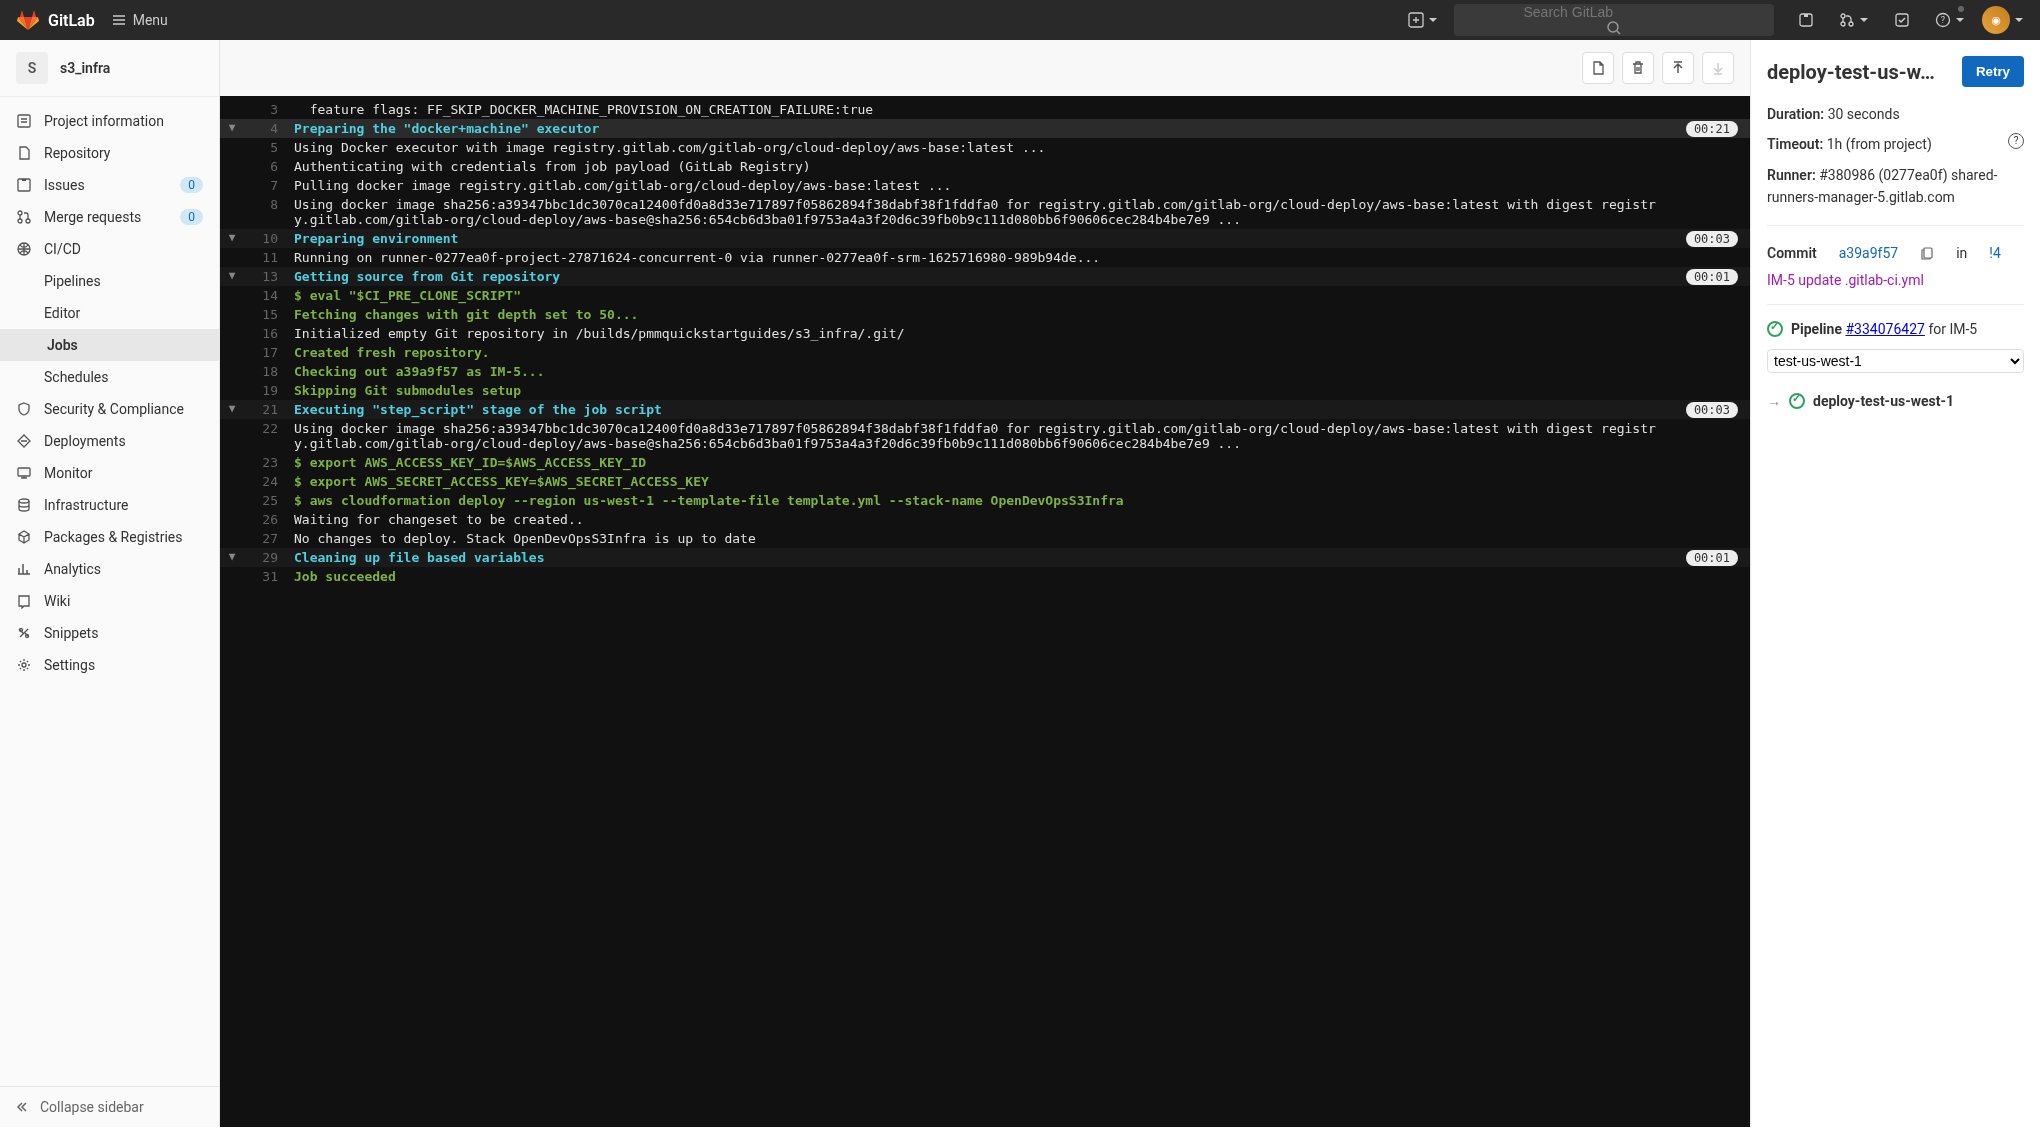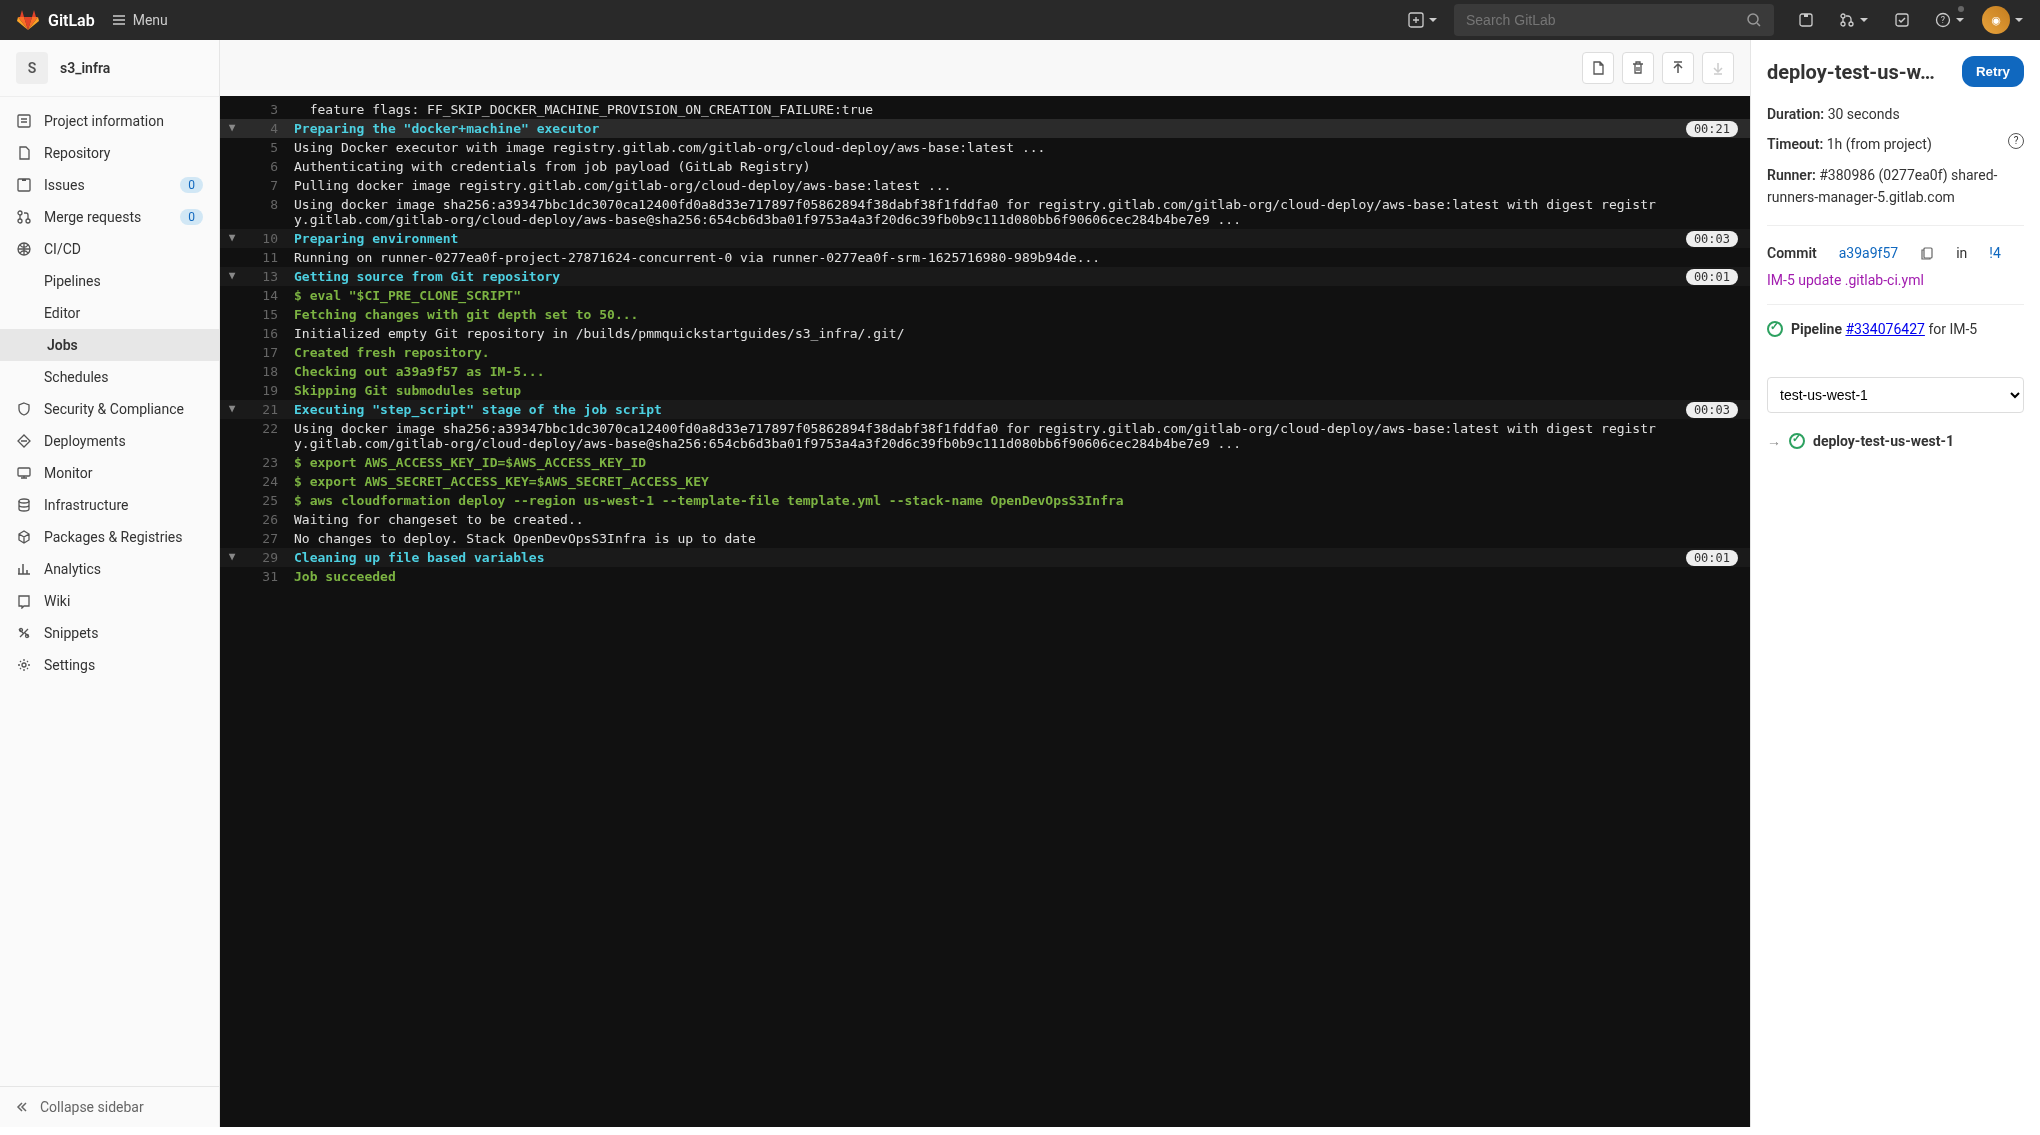--- a/index.html
+++ b/index.html
@@ -3,21 +3,21 @@
 <meta charset="utf-8">
 <style>
 * { margin: 0; padding: 0; box-sizing: border-box; }
 body { font-family: -apple-system, BlinkMacSystemFont, "Segoe UI", Roboto, sans-serif; font-size: 14px; color: #333; background: #fff; overflow: hidden; }
 
 
 .topnav { height: 40px; background: #292929; color: #fff; display: flex; align-items: center; padding: 0 16px; gap: 16px; }
 .topnav .logo { display: flex; align-items: center; gap: 8px; font-weight: 600; font-size: 16px; }
 .topnav .menu-btn { display: flex; align-items: center; gap: 6px; color: #ccc; cursor: pointer; }
 .topnav .spacer { flex: 1; }
-.topnav .search { display: flex; align-items: center; background: #3a3a3a; border-radius: 4px; padding: 0 12px; width: 320px; height: 32px; }
+.topnav .search { display: flex; align-items: center; background: #3a3a3a; border-radius: 4px; padding: 0 12px; width: 320px; height: 32px; flex-direction: column; }
 .topnav .search input { background: transparent; border: none; color: #ccc; outline: none; flex: 1; font-size: 14px; }
 .topnav .icon-btn { width: 32px; height: 32px; display: flex; align-items: center; justify-content: center; color: #ccc; cursor: pointer; }
 .topnav .plus-drop { display: flex; align-items: center; gap: 4px; color: #ccc; cursor: pointer; }
 .topnav .avatar-wrap { display: flex; align-items: center; gap: 4px; cursor: pointer; }
 .topnav .avatar { width: 28px; height: 28px; border-radius: 50%; background: linear-gradient(45deg, #e8a33d, #c47d1e); display: flex; align-items: center; justify-content: center; font-size: 11px; color: #fff; }
 .dot-indicator { position: relative; }
 .dot-indicator::after { content: ''; position: absolute; top: 2px; right: 2px; width: 6px; height: 6px; background: #666; border-radius: 50%; }
 
 
 .layout { display: flex; height: calc(100vh - 48px); }
@@ -49,31 +49,31 @@
 .log-line .content { flex: 1; white-space: pre-wrap; word-break: break-all; padding-right: 80px; }
 .log-line .timing { position: absolute; right: 12px; background: #eee; color: #333; border-radius: 10px; padding: 1px 8px; font-size: 12px; }
 .cyan { color: #4dd0e1; font-weight: 600; }
 .green { color: #7cb342; font-weight: 600; }
 .plain { color: #e0e0e0; }
 
 
 .detail-pane { width: 290px; border-left: 1px solid #e5e5e5; padding: 16px; overflow-y: auto; }
 .detail-pane .job-title-row { display: flex; justify-content: space-between; align-items: center; gap: 0; margin-bottom: 16px; }
 .detail-pane h1 { font-size: 20px; font-weight: 700; white-space: nowrap; overflow: hidden; text-overflow: ellipsis; flex: 1; }
-.detail-pane .retry-btn { background: #1068bf; color: #fff; border: none; border-radius: 12px; padding: 8px 14px; font-weight: 600; cursor: pointer; }
+.detail-pane .retry-btn { background: #1068bf; color: #fff; border: none; border-radius: 4px; padding: 8px 14px; font-weight: 600; cursor: pointer; }
 .detail-pane .meta { margin-bottom: 8px; line-height: 1.6; }
 .detail-pane .meta b { font-weight: 600; }
 .detail-pane .meta a { color: #1068bf; text-decoration: none; }
 .detail-pane .divider { border: none; border-top: 1px solid #eee; margin: 16px 0; }
 .detail-pane .commit-row { display: flex; align-items: center; gap: 22px; flex-wrap: wrap; }
 .detail-pane .commit-msg { margin-top: 4px; color: #a21caf; }
 .detail-pane .pipeline-row { display: flex; align-items: center; gap: 8px; margin-bottom: 12px; }
 .detail-pane .status-icon { width: 16px; height: 16px; border: 2px solid #2da160; border-radius: 50%; position: relative; flex-shrink: 0; }
 .detail-pane .status-icon::after { content: '✓'; position: absolute; top: -3px; left: 1px; font-size: 11px; color: #2da160; font-weight: bold; }
-.detail-pane select { width: 100%; padding: 8px; border: 1px solid #ddd; border-radius: 4px; font-size: 14px; background: #fff; margin-top: 28px; }
+.detail-pane select { width: 100%; padding: 2px; border: 1px solid #ddd; border-radius: 4px; font-size: 14px; background: #fff; }
 .detail-pane .job-link { display: flex; align-items: center; gap: 8px; margin-top: 20px; }
 .detail-pane .arrow { color: #888; }
 .help-icon { width: 16px; height: 16px; border: 1.5px solid #555; border-radius: 50%; display: inline-flex; align-items: center; justify-content: center; font-size: 10px; float: right; }
 .copy-icon { cursor: pointer; color: #666; }
 
 svg { display: block; }
 </style>
 </head>
 <body>
 

